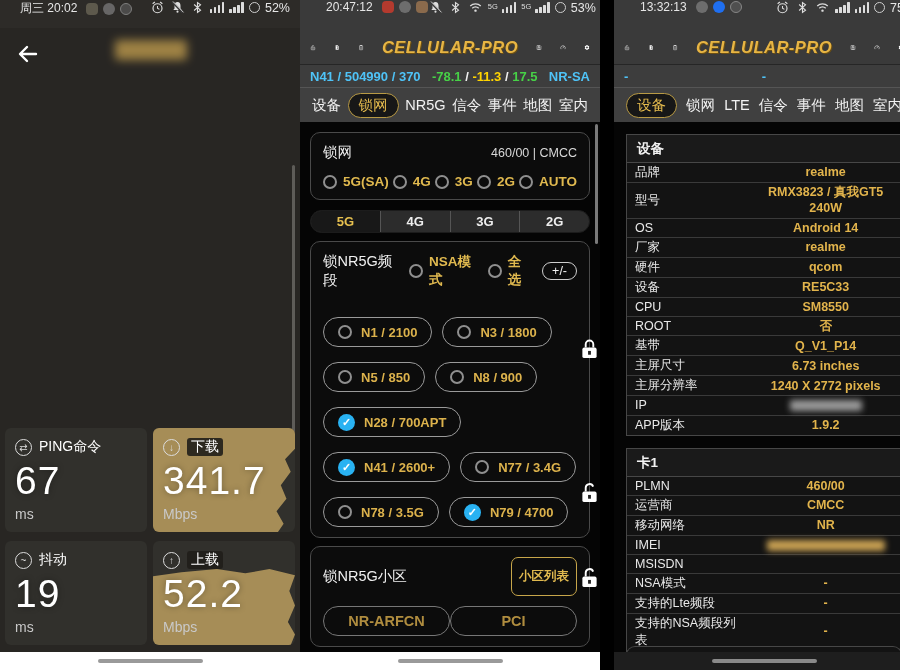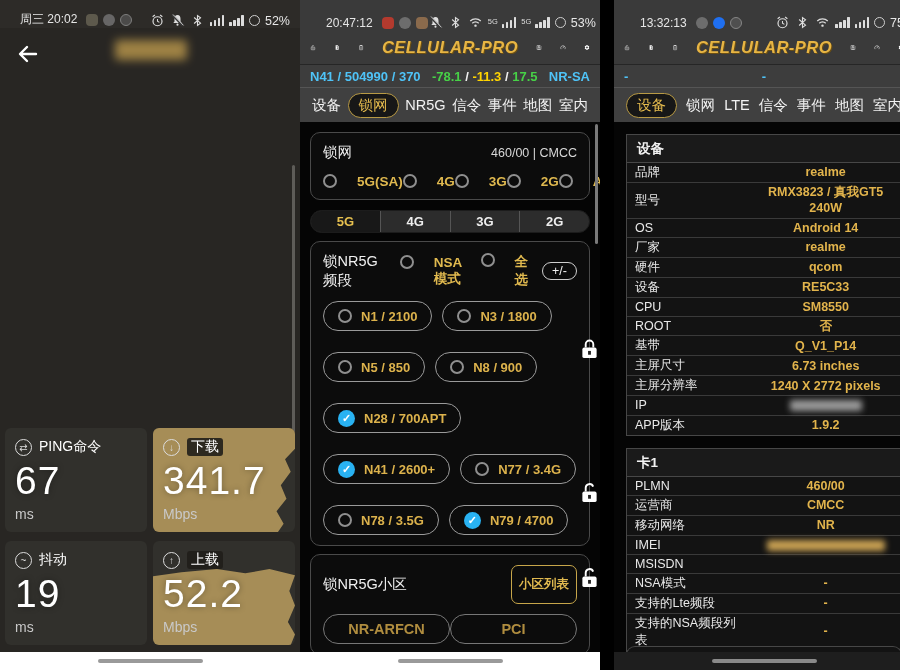--- a/index.html
+++ b/index.html
@@ -4,21 +4,21 @@
 <style>
   * { margin:0; padding:0; box-sizing:border-box; }
   html,body { width:900px; height:670px; background:#000; font-family:"Liberation Sans", sans-serif; }
   .stage { position:relative; width:900px; height:670px; overflow:hidden; background:#000; }
   .panel { position:absolute; top:0; height:670px; width:300px; overflow:hidden; }
   .p-left { left:0; background:#282623; }
   .p-mid { left:300px; background:#050505; }
   .p-right { left:614px; background:#050505; }
 
   
-  .sbar { height:30px; display:flex; align-items:flex-end; justify-content:space-between;
+  .sbar { height:30px; display:flex; align-items:flex-start; justify-content:space-between;
           padding:0 10px 0 20px; color:#e6e6e6; font-size:12px; }
   .sbar-dark  { background:#2d2b28; height:28px; }
   .sbar-gray  { background:#3a3a3a; }
   .sgrp { display:flex; align-items:center; gap:5px; }
   .ic { width:15px; height:15px; display:block; }
   .appdot { width:12px; height:12px; border-radius:4px; display:inline-block; }
   .appdot.round { border-radius:50%; }
   .bars { display:flex; align-items:flex-end; gap:1.5px; }
   .bars i { display:block; width:2.5px; background:#ddd; border-radius:0.5px; }
   .bars i:nth-child(1){height:4px}.bars i:nth-child(2){height:6px}
@@ -47,31 +47,31 @@
   .tab { color:#f2f2f2; font-size:14.5px; cursor:pointer; }
   .tab-sel { color:#e6bc4e; background:#171717; border:1.5px solid #b89a45;
              border-radius:14px; padding:2px 10px; }
 
   
   .card { margin:8px 10px 0; border:1px solid #4a4a4a; border-radius:10px;
           background:#0c0c0c; padding:10px 12px; position:relative; }
   .card-head { display:flex; align-items:center; justify-content:space-between; }
   .card-title { color:#f0f0f0; font-size:14.5px; }
   .card-sub { color:#d8d8d8; font-size:12.5px; }
-  .ropt { display:inline-flex; gap:20px; cursor:pointer; }
+  .ropt { display:inline-flex; align-items:center; gap:6px; cursor:pointer; }
   .optrow { display:flex; justify-content:space-between; margin-top:12px; }
   .rcirc { width:14px; height:14px; border:2px solid #8f8f8f; border-radius:50%; flex:none; }
   .rlab { color:#e0b94f; font-size:13.5px; font-weight:bold; }
   .segwrap { margin:10px 10px 0; display:flex; height:23px; background:#2c2c2c;
              border:1px solid #1c1c1c; border-radius:12px; overflow:hidden; }
   .seg { flex:1; display:flex; align-items:center; justify-content:center; color:#eee;
          font-size:13px; font-weight:bold; border-left:1px solid #555; cursor:pointer; }
   .seg:first-child { border-left:none; }
   .seg-sel { background:#181818; color:#e6c04f; }
-  .bandwrap { display:flex; flex-wrap:wrap; gap:21px 10px; margin-top:11px; }
+  .bandwrap { display:flex; flex-wrap:wrap; gap:15px 10px; margin-top:27px; }
   .bpill { display:inline-flex; align-items:center; gap:9px; height:30px; padding:0 14px;
            border:1px solid #9a9a9a; border-radius:17px; cursor:pointer; }
   .blab { color:#dcb24c; font-size:13px; font-weight:bold; }
   .bcheck { width:17px; height:17px; border-radius:50%; background:#29b2f2; color:#fff;
             font-size:11px; font-weight:bold; display:flex; align-items:center; justify-content:center; flex:none; }
   .pmbtn { border:1px solid #cfcfcf; border-radius:10px; color:#f2f2f2; font-size:12.5px;
            padding:1px 9px; cursor:pointer; }
   .chipbtn { border:1px solid #c7a64a; border-radius:7px; color:#e0b94f; font-size:12.5px;
              font-weight:bold; padding:10px 7px; cursor:pointer; }
   .inrow { display:flex; gap:0; margin-top:10px; }

